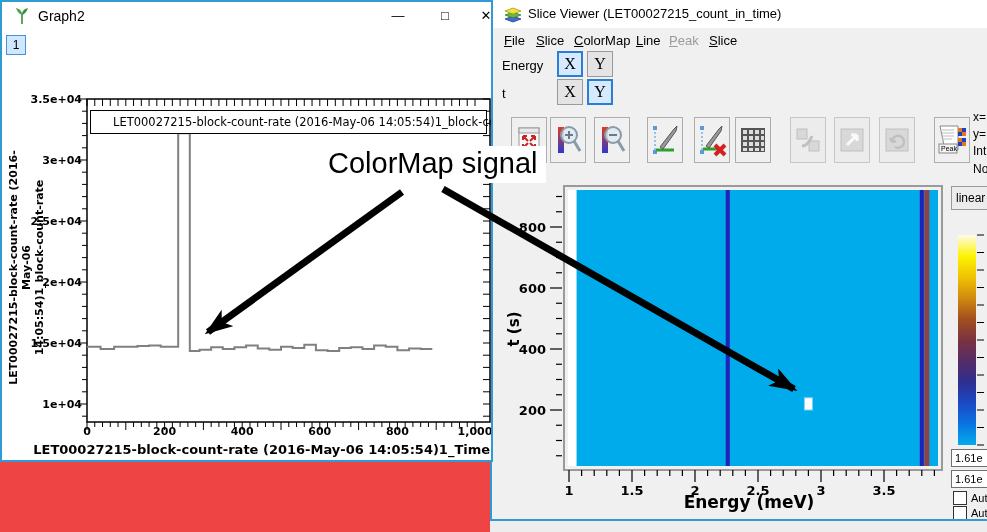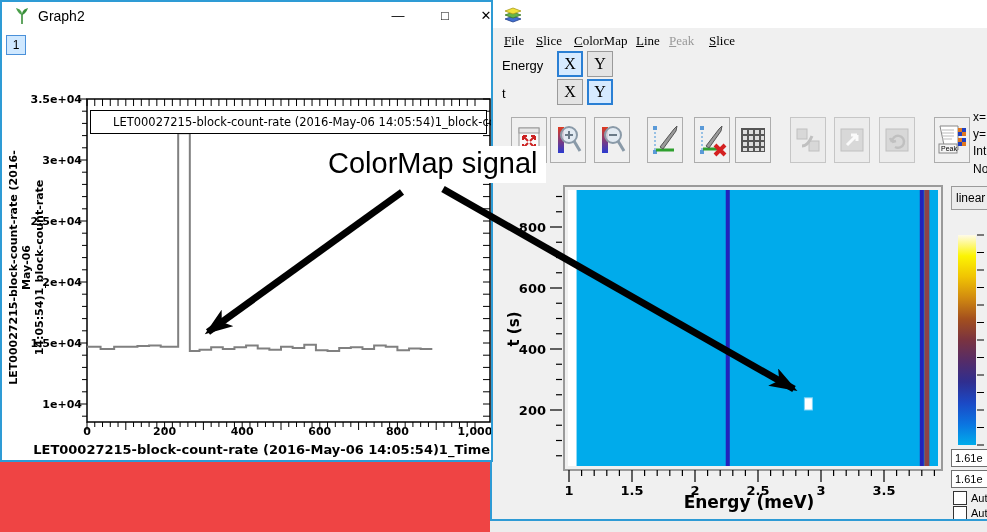--- a/index.html
+++ b/index.html
@@ -25,21 +25,21 @@
                 font:bold 13px "DejaVu Sans",sans-serif;color:#000;}
   .one-btn{position:absolute;left:4px;top:33px;width:18px;height:18px;background:#cfe8ff;
            border:1px solid #4a90d9;font:12px "Liberation Sans",sans-serif;
            text-align:center;line-height:18px;color:#000;}
   
   #slicewin{position:absolute;left:490px;top:0;width:497px;height:521px;background:#f0f0f0;
             border-left:2px solid #2e9bd5;border-bottom:2px solid #2e9bd5;
             box-sizing:border-box;overflow:hidden;z-index:1;}
   #slicewin .titlebar{position:absolute;left:0;top:0;right:0;height:28px;background:#fff;}
   #slicewin .title-text{position:absolute;left:36px;top:6px;font-size:13px;color:#000;}
-  .menubar{position:absolute;left:0;top:28px;right:0;height:24px;background:#f0f0f0;font-family:Liberation Serif, serif;}
+  .menubar{position:absolute;left:0;top:28px;right:0;height:24px;background:#f0f0f0;}
   .menu-item{position:absolute;top:3px;font-size:13px;color:#000;padding:2px 4px;}
   .menu-item::first-letter{text-decoration:underline;}
   .menu-item.disabled{color:#9a9a9a;}
   .dim-label{position:absolute;font-size:13px;color:#000;text-align:right;}
   .xy-btn{position:absolute;width:26px;height:26px;box-sizing:border-box;text-align:center;
           font:16px "Liberation Serif",serif;line-height:24px;color:#000;
           background:#e4e4e4;border:1px solid #9a9a9a;}
   .xy-btn.sel{background:#d6eaff;border:2px solid #2a7fd4;line-height:22px;}
   .tb-btn{position:absolute;top:117px;width:36px;height:46px;background:#f0f0f0;
           border:1px solid #adadad;box-sizing:border-box;display:flex;
@@ -271,20 +271,21 @@
     <div id="plot1-xlabel">LET00027215-block-count-rate (2016-May-06 14:05:54)1_Time (sec)</div>
   </div>
 
   <div id="slicewin">
     <div class="titlebar">
       <svg width="22" height="20" style="position:absolute;left:10px;top:5px" viewBox="0 0 22 20">
         <path d="M3 14 L11 11 L19 14 L11 17 Z" fill="#3f6fd0" stroke="#23408a" stroke-width="0.8"></path>
         <path d="M3 10 L11 7 L19 10 L11 13 Z" fill="#66b44a" stroke="#3c7a28" stroke-width="0.8"></path>
         <path d="M3 6 L11 3 L19 6 L11 9 Z" fill="#f2e23a" stroke="#a89a1d" stroke-width="0.8"></path>
       </svg>
+      <span class="title-text">Slice Viewer (LET00027215_count_in_time)</span>
     </div>
 
     <div class="menubar">
       <span class="menu-item" style="left:8px">File</span>
       <span class="menu-item" style="left:40px">Slice</span>
       <span class="menu-item" style="left:78px">ColorMap</span>
       <span class="menu-item" style="left:140px">Line</span>
       <span class="menu-item disabled" style="left:173px">Peak</span>
       <span class="menu-item" style="left:213px">Slice</span>
     </div>

